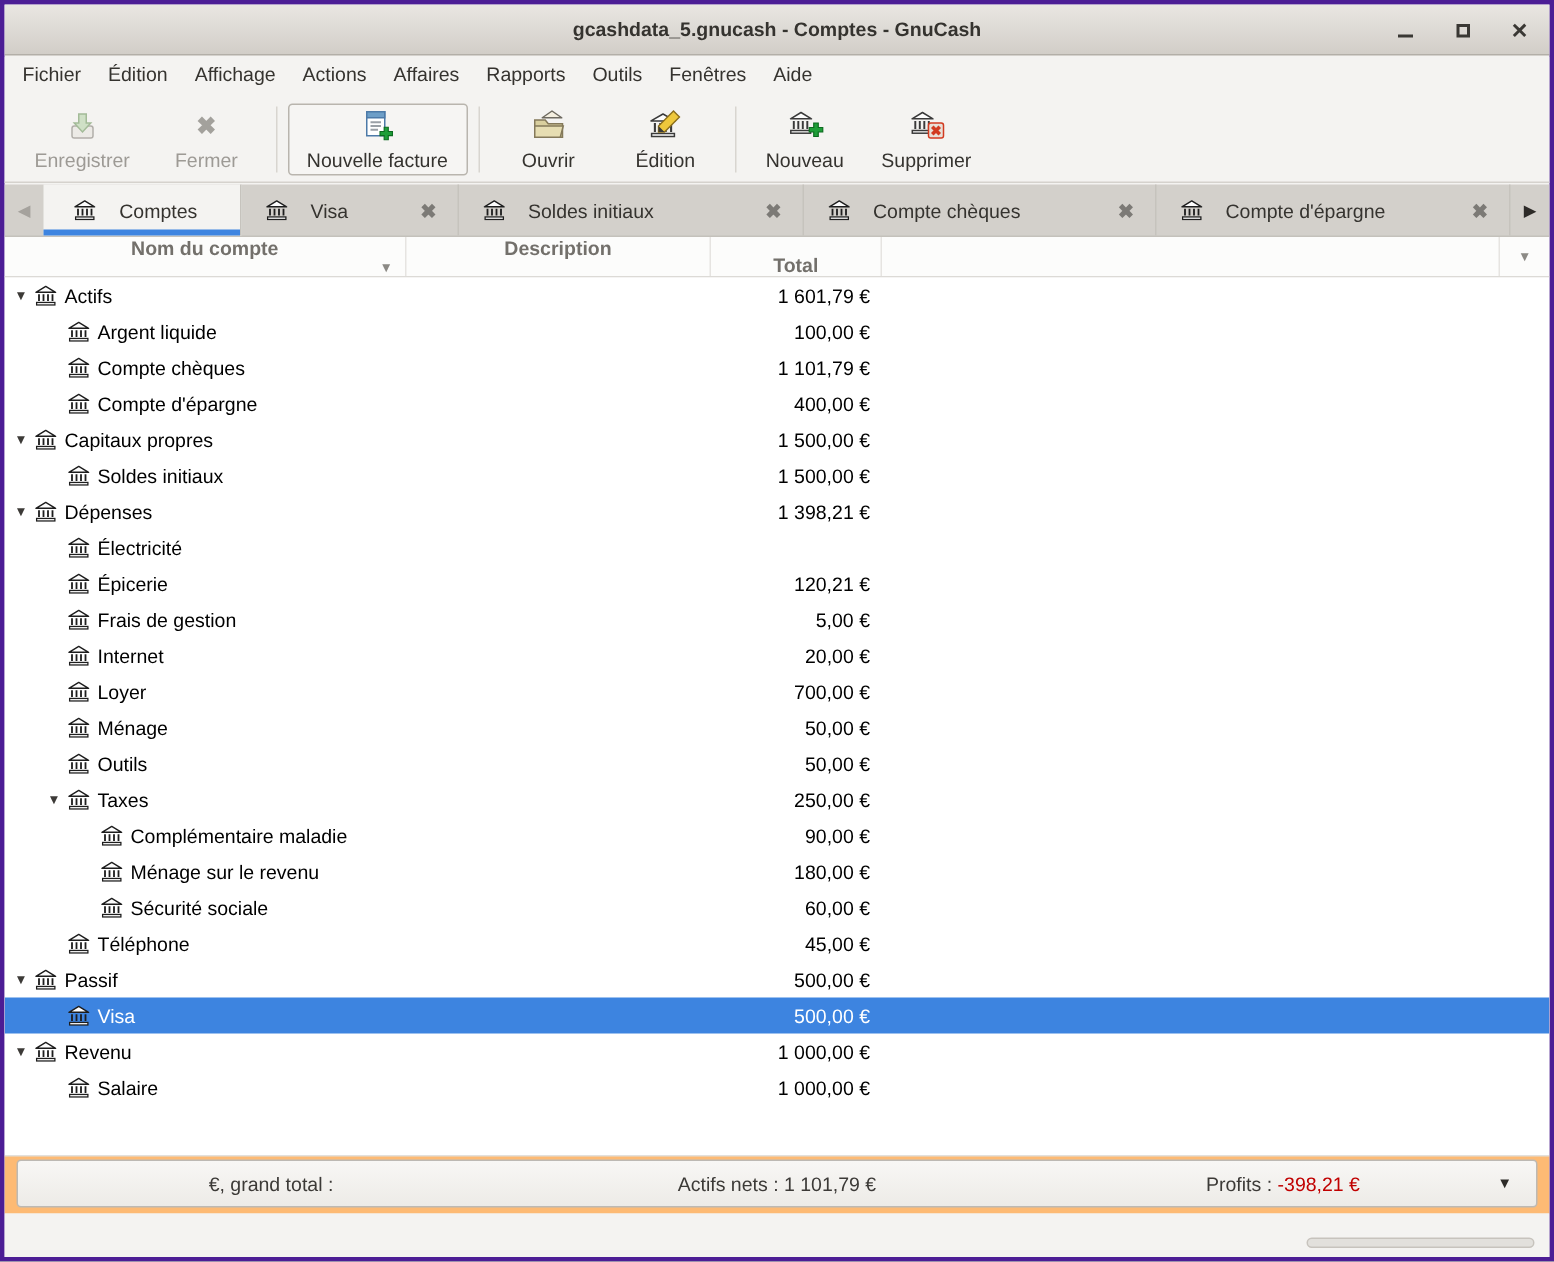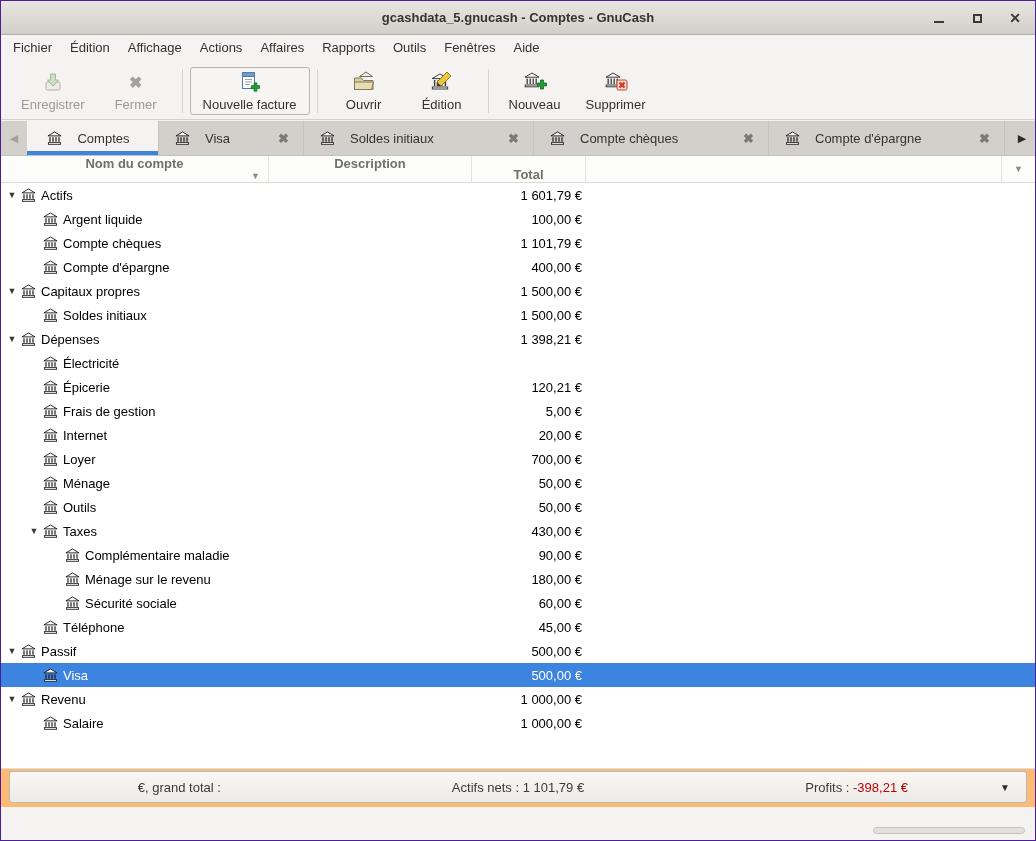--- a/index.html
+++ b/index.html
@@ -1,20 +1,20 @@
 <!DOCTYPE html>
 <html><head>
 <meta charset="utf-8">
 <style>
   * { margin:0; padding:0; box-sizing:border-box; }
   html,body { background:#888; }
   body { font-family:"Liberation Sans", sans-serif; }
   #window {
     position:relative; width:1036px; height:841px; margin:0 auto;
-    background:#f4f3f1; border:1px solid #4c1d95; overflow:hidden;
+    background:#f4f3f1; border:3px solid #4c1d95; overflow:hidden;
   }
   
   .titlebar {
     position:absolute; top:0; left:0; right:0; height:34px;
     background:linear-gradient(#e9e6e2,#d2cec8);
     border-bottom:1px solid #b3afa8;
     display:flex; align-items:center; justify-content:center;
   }
   .titlebar .title { font-size:13px; font-weight:bold; color:#35332f; }
   .win-controls { position:absolute; right:12px; top:0; height:34px; display:flex; align-items:center; gap:22px; }
@@ -490,21 +490,21 @@
       <div class="row lvl2">
     <span class="expander">▼</span>
     <span class="bank">
           <svg width="15" height="15" viewBox="0 0 16 16">
     <polygon points="8,1 15,5.2 1,5.2" fill="#fdfdfd" stroke="#1e1e1e" stroke-width="1" stroke-linejoin="round"></polygon>
     <path d="M3.2,6.6 V11.4 M6.4,6.6 V11.4 M9.6,6.6 V11.4 M12.8,6.6 V11.4" stroke="#1e1e1e" stroke-width="1.3" fill="none"></path>
     <rect x="1.5" y="12.4" width="13" height="1.8" fill="#fdfdfd" stroke="#1e1e1e" stroke-width="0.9"></rect>
   </svg>
         </span>
     <span class="row-name">Taxes</span>
-    <span class="row-total">430,00 €</span>
+    <span class="row-total">250,00 €</span>
   </div>
       <div class="row lvl3">
     <span class="expander hidden">▼</span>
     <span class="bank">
           <svg width="15" height="15" viewBox="0 0 16 16">
     <polygon points="8,1 15,5.2 1,5.2" fill="#fdfdfd" stroke="#1e1e1e" stroke-width="1" stroke-linejoin="round"></polygon>
     <path d="M3.2,6.6 V11.4 M6.4,6.6 V11.4 M9.6,6.6 V11.4 M12.8,6.6 V11.4" stroke="#1e1e1e" stroke-width="1.3" fill="none"></path>
     <rect x="1.5" y="12.4" width="13" height="1.8" fill="#fdfdfd" stroke="#1e1e1e" stroke-width="0.9"></rect>
   </svg>
         </span>

